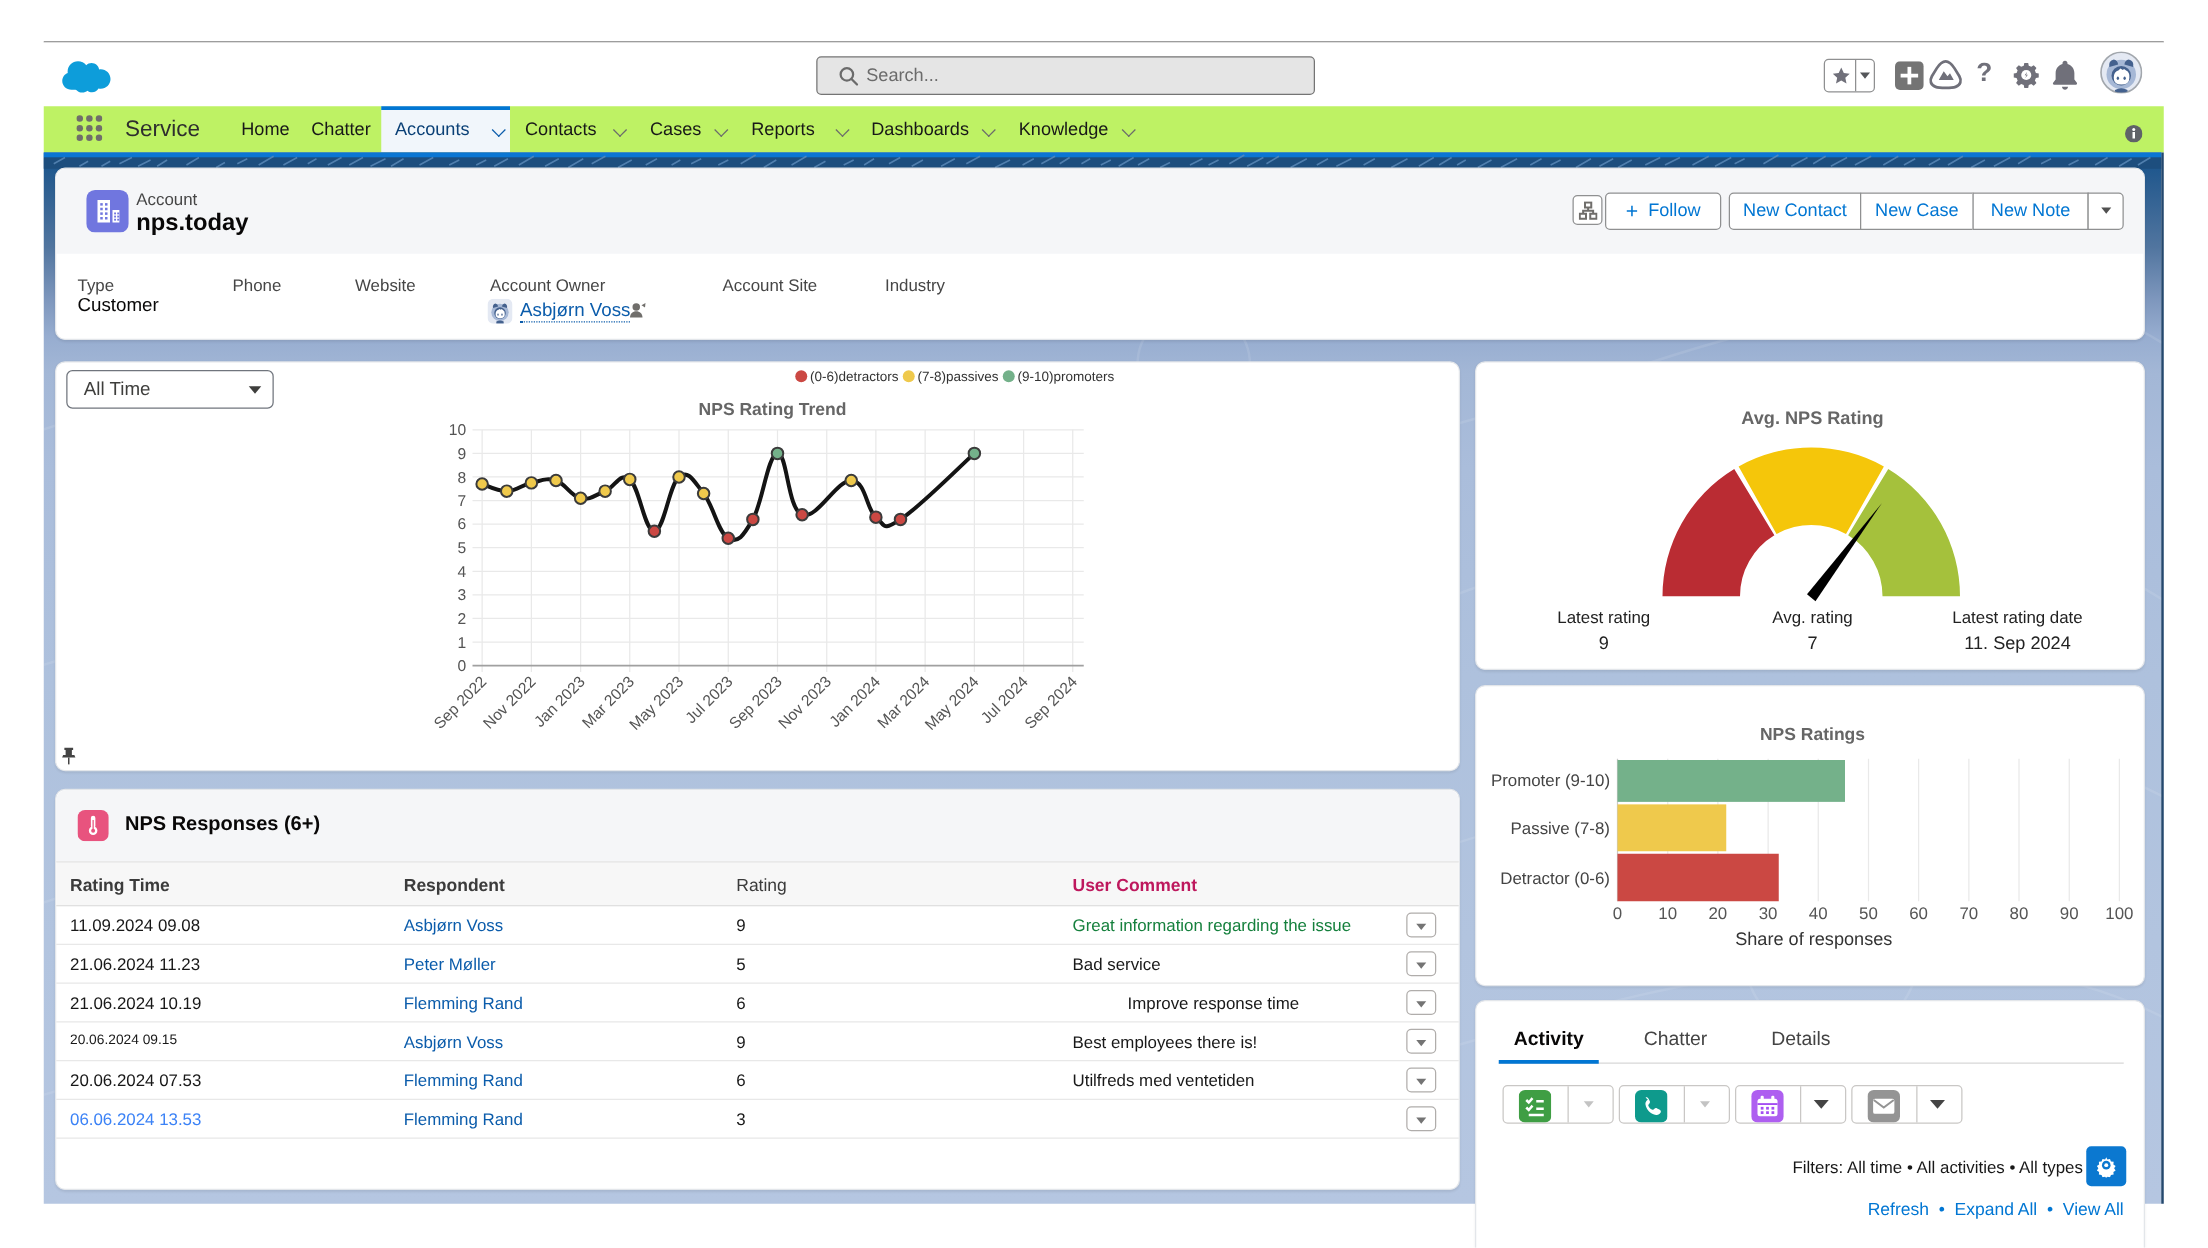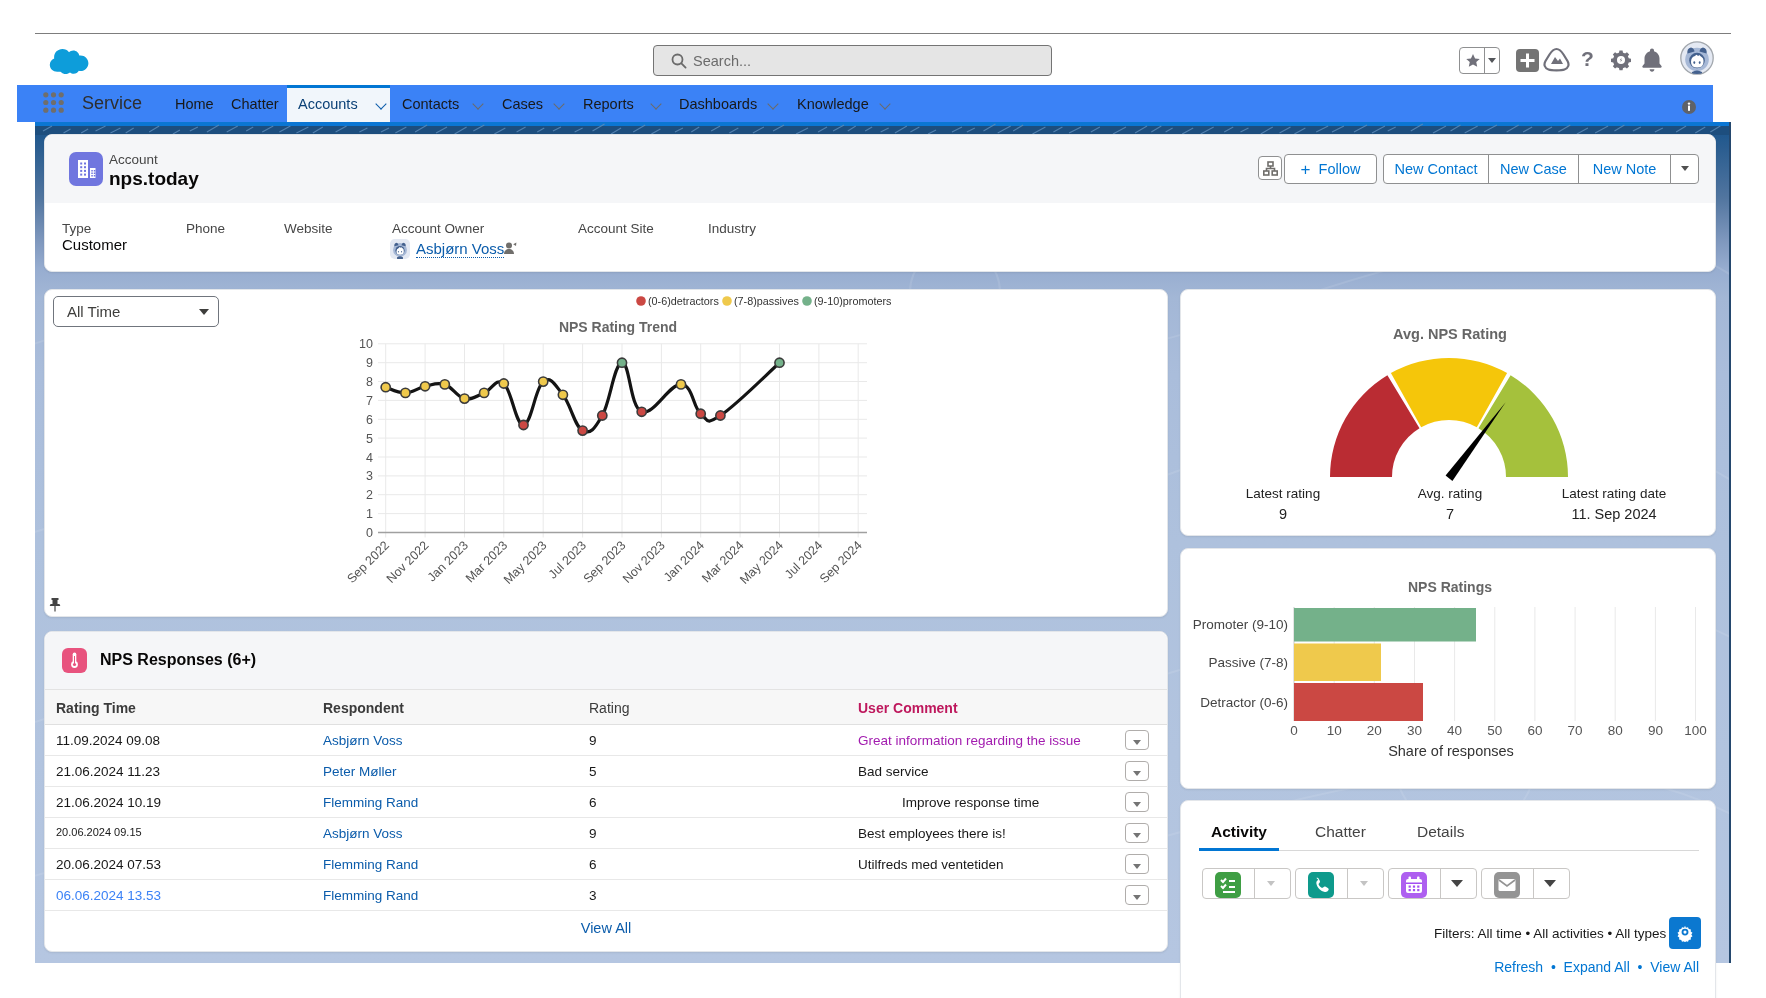--- a/index.html
+++ b/index.html
@@ -70,21 +70,21 @@
 <path d="M7.5 12.5 q-1-5 3.5-6 q3 .5 3.5 4 z" fill="#44618e"></path>
 <path d="M26.5 12.5 q1-5-3.5-6 q-3 .5-3.5 4 z" fill="#44618e"></path>
 <circle cx="17" cy="19.5" r="7.8" fill="#44618e"></circle>
 <path d="M11 20.5 q0-5 4-6 l1.3-1.3 2 1.2 .9-.9 1.7 1.3 q3 1.4 2.6 5.7 q0 5.5-6.3 5.5 q-6.2 0-6.2-5.5z" fill="#fff" transform="translate(0,0.6)"></path>
 <ellipse cx="14.3" cy="21.6" rx="0.95" ry="1.4" fill="#44618e"></ellipse>
 <ellipse cx="19.7" cy="21.6" rx="0.95" ry="1.4" fill="#44618e"></ellipse>
 <path d="M12 31 q5-3 10 0 l0 3 -10 0z" fill="#44618e"></path>
 </g>
 </svg>
 
-<div id="nav" class="abs" style="left:17px;top:85px;width:1696px;height:37px;background:#3b82f6">
+<div id="nav" class="abs" style="left:35px;top:85px;width:1696px;height:37px;background:#bef264">
 <svg class="abs" style="left:61px;top:92px;position:absolute;top:7px;left:26px" width="21" height="21" viewBox="0 0 21 21">
         <g fill="#706e6b">
           <circle cx="2.8" cy="2.8" r="2.6"></circle>
           <circle cx="10.5" cy="2.8" r="2.6"></circle>
           <circle cx="18.2" cy="2.8" r="2.6"></circle>
           <circle cx="2.8" cy="10.5" r="2.6"></circle>
           <circle cx="10.5" cy="10.5" r="2.6"></circle>
           <circle cx="18.2" cy="10.5" r="2.6"></circle>
           <circle cx="2.8" cy="18.2" r="2.6"></circle>
           <circle cx="10.5" cy="18.2" r="2.6"></circle>
@@ -341,21 +341,21 @@
 <span class="abs" style="left:278px;top:10px;font-size:14px;font-weight:bold;color:#3b3b3b">Respondent</span>
 <span class="abs" style="left:544px;top:10px;font-size:14px;font-weight:normal;color:#3b3b3b">Rating</span>
 <span class="abs" style="left:813px;top:10px;font-size:14px;font-weight:bold;color:#be185d">User Comment</span>
 </div>
 
 <div class="abs" style="left:0;top:93px;width:100%">
 <div style="position:relative;height:31px;border-bottom:1px solid #e8e8e8">
 <span class="abs" style="left:11px;top:8px;font-size:13.5px;color:#181818">11.09.2024 09.08</span>
 <span class="abs" style="left:278px;top:8px;font-size:13.5px;color:#0b5cab">Asbjørn Voss</span>
 <span class="abs" style="left:544px;top:8px;font-size:13.5px;color:#181818">9</span>
-<span class="abs" style="left:813px;top:8px;font-size:13.5px;color:#a21caf">Great information regarding the issue</span>
+<span class="abs" style="left:813px;top:8px;font-size:13.5px;color:#15803d">Great information regarding the issue</span>
 <span class="abs" style="left:1080px;top:5px;width:24px;height:20px;border:1px solid #b0adab;border-radius:4px;text-align:center"><span class="tri" style="margin-top:7px;border-left-width:4px;border-right-width:4px;border-top-width:5px;border-top-color:#747474"></span></span>
 </div>
 <div style="position:relative;height:31px;border-bottom:1px solid #e8e8e8">
 <span class="abs" style="left:11px;top:8px;font-size:13.5px;color:#181818">21.06.2024 11.23</span>
 <span class="abs" style="left:278px;top:8px;font-size:13.5px;color:#0b5cab">Peter Møller</span>
 <span class="abs" style="left:544px;top:8px;font-size:13.5px;color:#181818">5</span>
 <span class="abs" style="left:813px;top:8px;font-size:13.5px;color:#181818">Bad service</span>
 <span class="abs" style="left:1080px;top:5px;width:24px;height:20px;border:1px solid #b0adab;border-radius:4px;text-align:center"><span class="tri" style="margin-top:7px;border-left-width:4px;border-right-width:4px;border-top-width:5px;border-top-color:#747474"></span></span>
 </div>
 <div style="position:relative;height:31px;border-bottom:1px solid #e8e8e8">
@@ -379,21 +379,20 @@
 <span class="abs" style="left:813px;top:8px;font-size:13.5px;color:#181818">Utilfreds med ventetiden</span>
 <span class="abs" style="left:1080px;top:5px;width:24px;height:20px;border:1px solid #b0adab;border-radius:4px;text-align:center"><span class="tri" style="margin-top:7px;border-left-width:4px;border-right-width:4px;border-top-width:5px;border-top-color:#747474"></span></span>
 </div>
 <div style="position:relative;height:31px;border-bottom:1px solid #e8e8e8">
 <span class="abs" style="left:11px;top:8px;font-size:13.5px;color:#3b82f6">06.06.2024 13.53</span>
 <span class="abs" style="left:278px;top:8px;font-size:13.5px;color:#0b5cab">Flemming Rand</span>
 <span class="abs" style="left:544px;top:8px;font-size:13.5px;color:#181818">3</span>
 <span class="abs" style="left:1080px;top:5px;width:24px;height:20px;border:1px solid #b0adab;border-radius:4px;text-align:center"><span class="tri" style="margin-top:7px;border-left-width:4px;border-right-width:4px;border-top-width:5px;border-top-color:#747474"></span></span>
 </div>
 </div>
-<div class="abs" style="left:0;top:287px;width:100%;text-align:center"><span style="font-size:14.5px;color:#0b5cab">View All</span></div>
 </div>
 
 <div class="card" style="left:1180px;top:289px;width:536px;height:247px">
 <svg class="abs" style="left:0;top:0" width="534" height="245" viewBox="1180 289 534 245">
 <text x="1449" y="338" font-size="14.5px" font-weight="bold" fill="#666" text-anchor="middle">Avg. NPS Rating</text>
 <g>
 <path d="M1329 476 A119 119 0 0 1 1386.4 374.2 L1418.5 427.2 A57 57 0 0 0 1391 476 Z" fill="#ba2c33"></path>
 <path d="M1389.9 372.1 A119 119 0 0 1 1506.1 372.1 L1475.8 426.2 A57 57 0 0 0 1420.2 426.2 Z" fill="#f5c60a"></path>
 <path d="M1509.6 374.2 A119 119 0 0 1 1567 476 L1505 476 A57 57 0 0 0 1477.5 427.2 Z" fill="#a5c13c"></path>
 </g>

